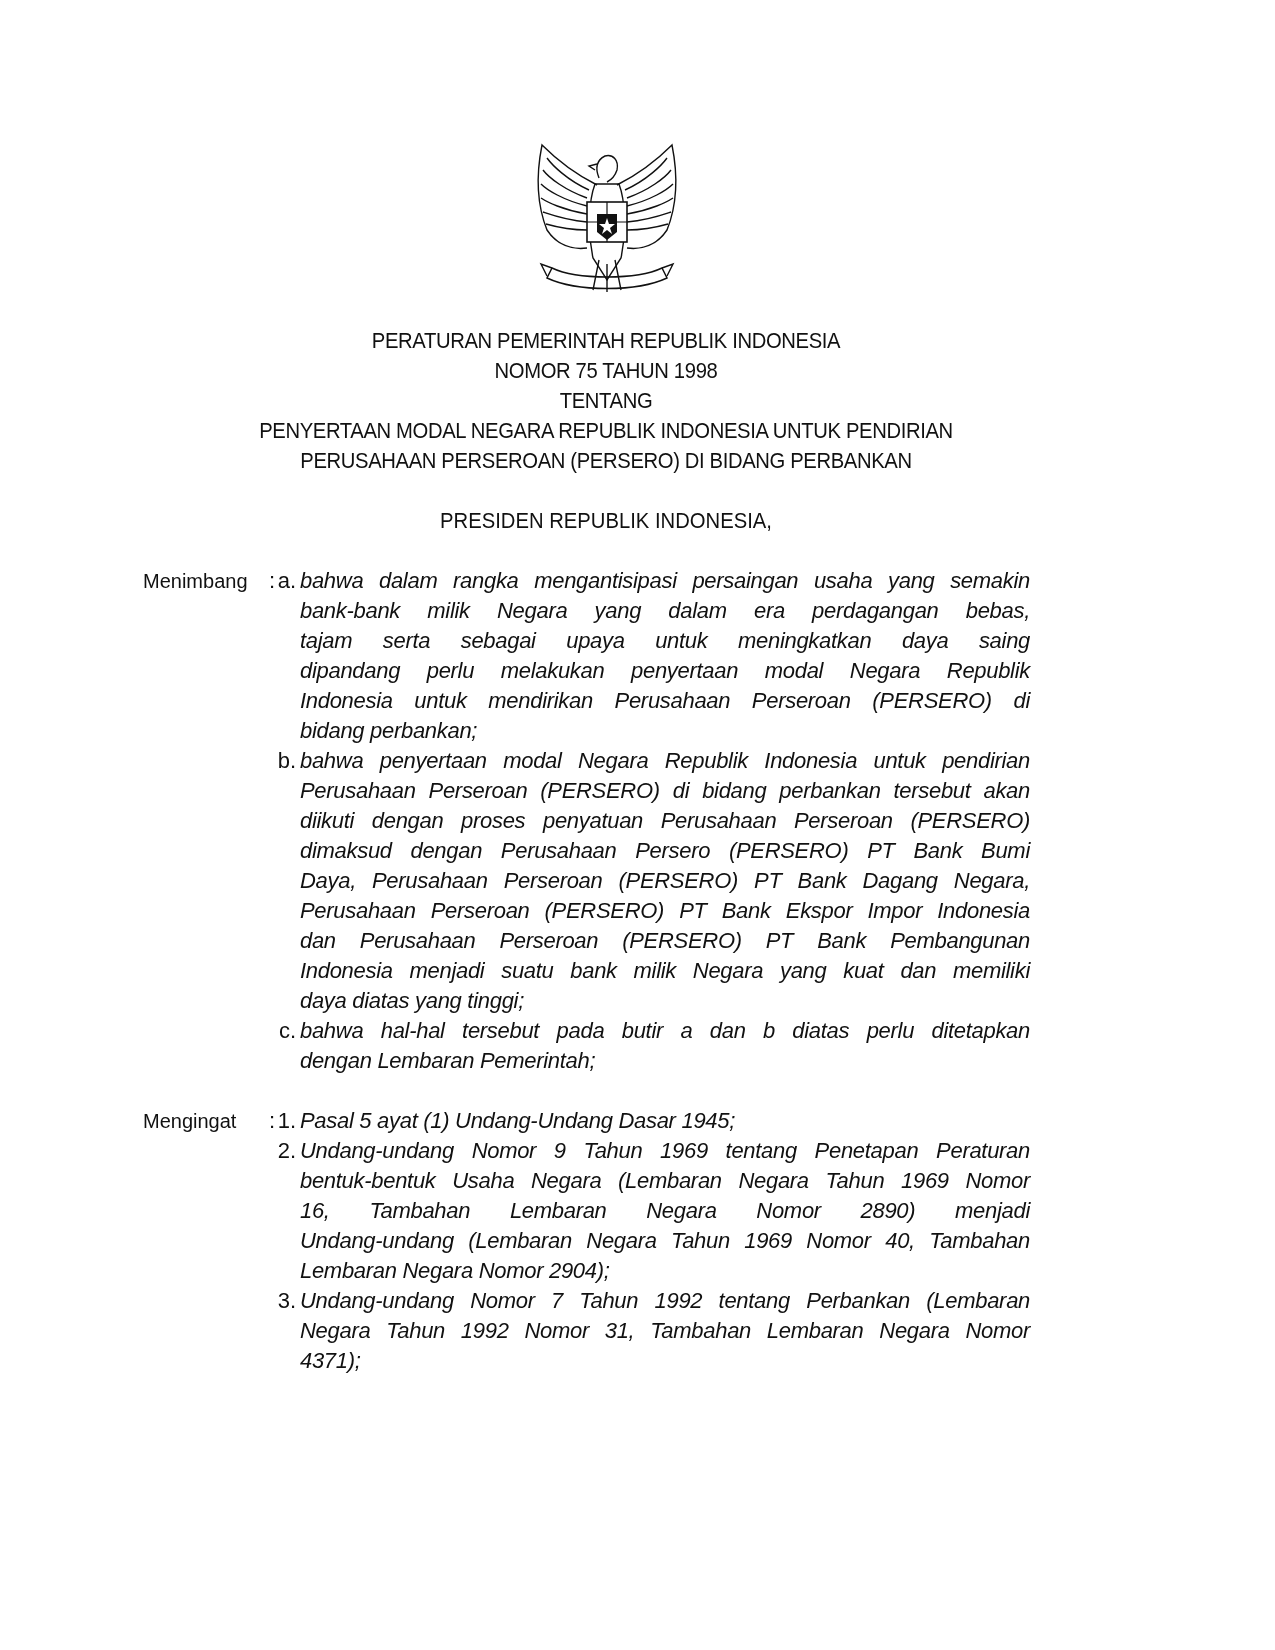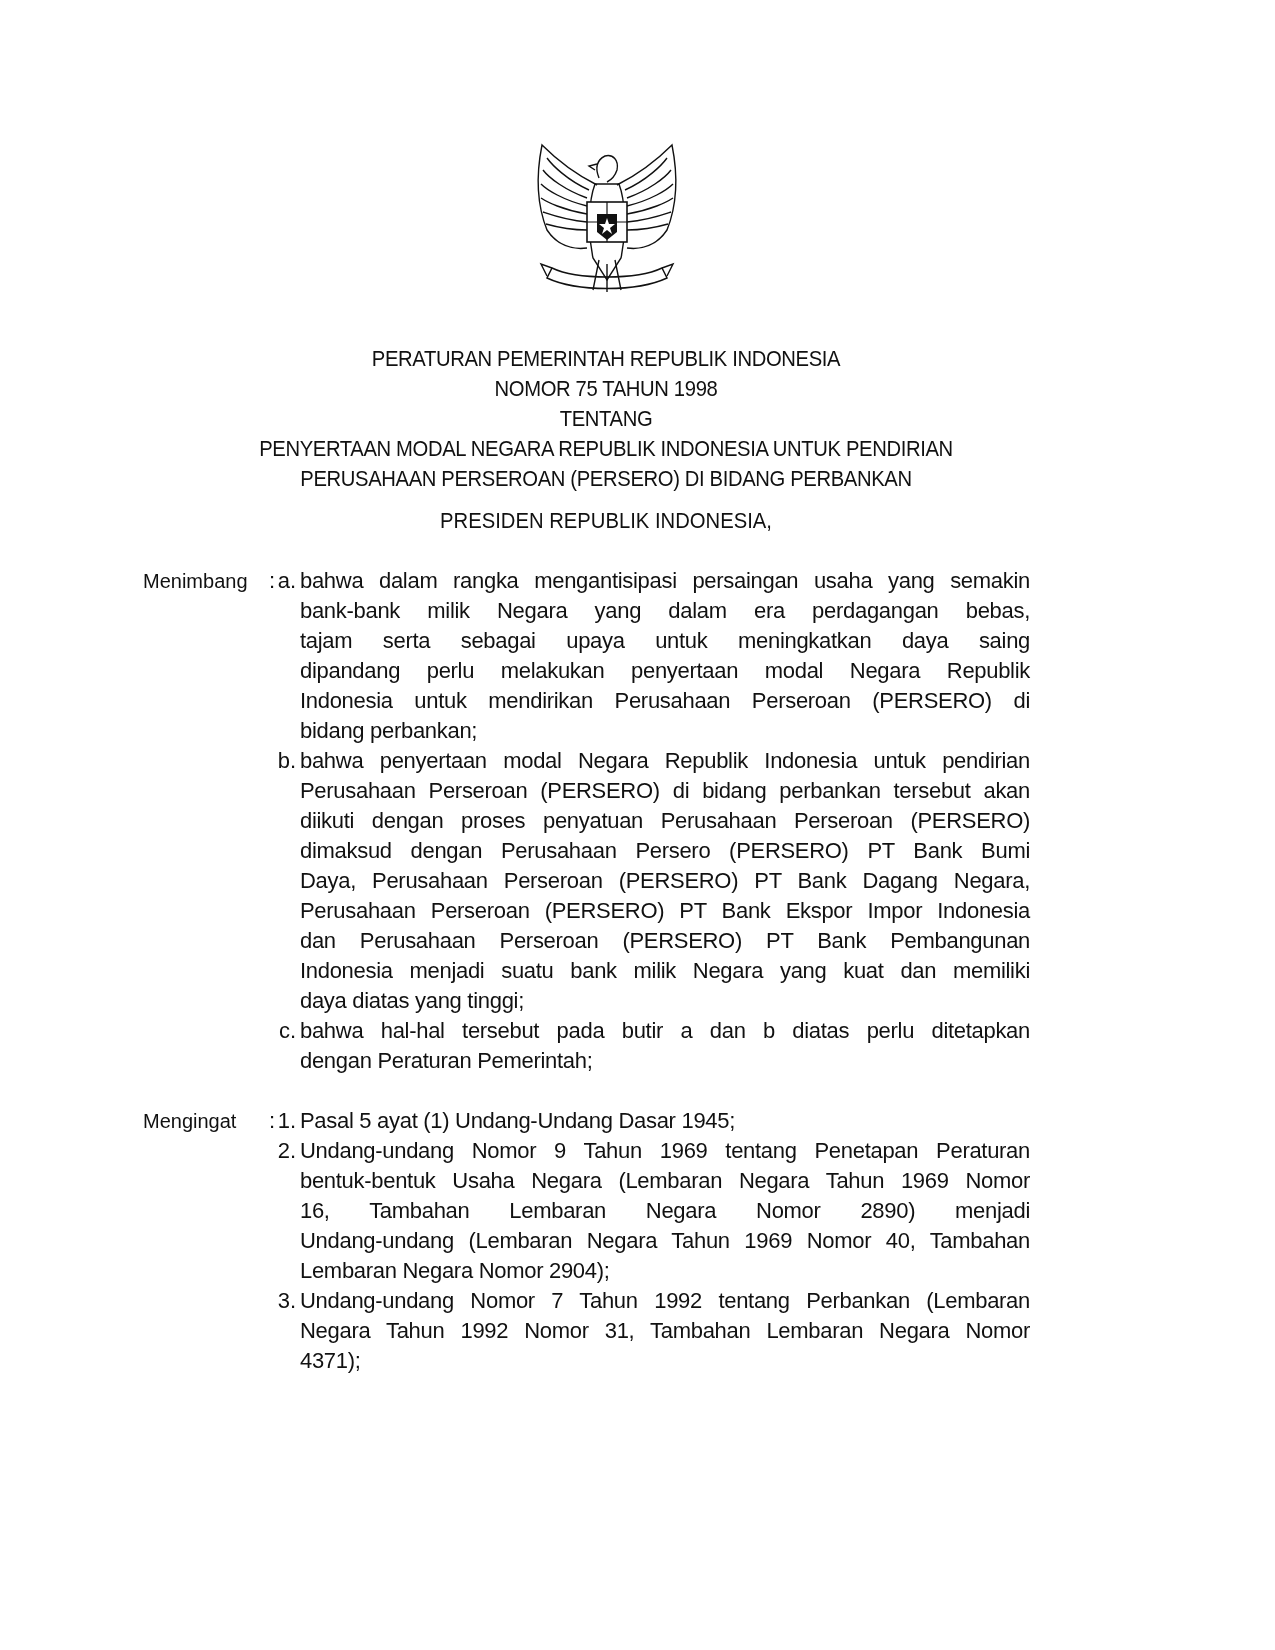--- a/index.html
+++ b/index.html
@@ -1,35 +1,36 @@
 <!DOCTYPE html>
 <html><head>
   <meta charset="utf-8">
   <style>
     html, body { margin: 0; padding: 0; background: #ffffff; }
     body {
       width: 1275px; height: 1650px; position: relative; overflow: hidden;
       font-family: "Liberation Sans", sans-serif; color: #111111;
     }
     .emblem { position: absolute; left: 527px; top: 140px; width: 160px; height: 160px; }
-    .title-block { position: absolute; left: 0; top: 344px; width: 1212px; text-align: center; }
+    .title-block { position: absolute; left: 0; top: 326px; width: 1212px; text-align: center; }
     .title-line {
       font-size: 22px; line-height: 30px; letter-spacing: -0.4px;
       transform: scaleX(0.92); transform-origin: center;
     }
     .president { position: absolute; left: 0; top: 506px; width: 1212px; text-align: center;
       font-size: 22px; line-height: 30px; transform: scaleX(0.92); transform-origin: center; }
     .section { position: absolute; left: 143px; width: 930px; }
     .sec-label { position: absolute; left: 0; top: 0; font-size: 20px; line-height: 30px; }
     .sec-colon { position: absolute; left: 126px; top: 0; font-size: 22px; line-height: 30px; }
     .item { position: relative; margin-left: 157px; }
     .item-marker { position: absolute; left: -40px; width: 36px; text-align: right; font-size: 22px; line-height: 30px; }
     .item-text {
       width: 730px; font-size: 22px; line-height: 30px; text-align: justify;
       letter-spacing: -0.3px;
+      font-style: italic;
     }
     .item-text .ln { display: block; text-align: justify; text-align-last: justify; white-space: nowrap; }
     .item-text .ln.last { text-align-last: left; }
   </style>
 </head>
 <body>
 
 <div class="emblem">
   <svg width="160" height="160" viewBox="0 0 160 160">
     <g fill="none" stroke="#111" stroke-width="1.4">
@@ -105,21 +106,21 @@
           <span class="ln">Perusahaan Perseroan (PERSERO) PT Bank Ekspor Impor Indonesia</span>
           <span class="ln">dan Perusahaan Perseroan (PERSERO) PT Bank Pembangunan</span>
           <span class="ln">Indonesia menjadi suatu bank milik Negara yang kuat dan memiliki</span>
           <span class="ln last">daya diatas yang tinggi;</span>
         </div>
       </div>
       <div class="item">
         <span class="item-marker">c.</span>
         <div class="item-text">
           <span class="ln">bahwa hal-hal tersebut pada butir a dan b diatas perlu ditetapkan</span>
-          <span class="ln last">dengan Peraturan Pemerintah;</span>
+          <span class="ln last">dengan Lembaran Pemerintah;</span>
         </div>
       </div>
     </div>
 </div>
 
 <div class="section" style="top:1106px;">
   <span class="sec-label">Mengingat</span>
   <span class="sec-colon">:</span>
   <div id="mengingat-items">
       <div class="item">

